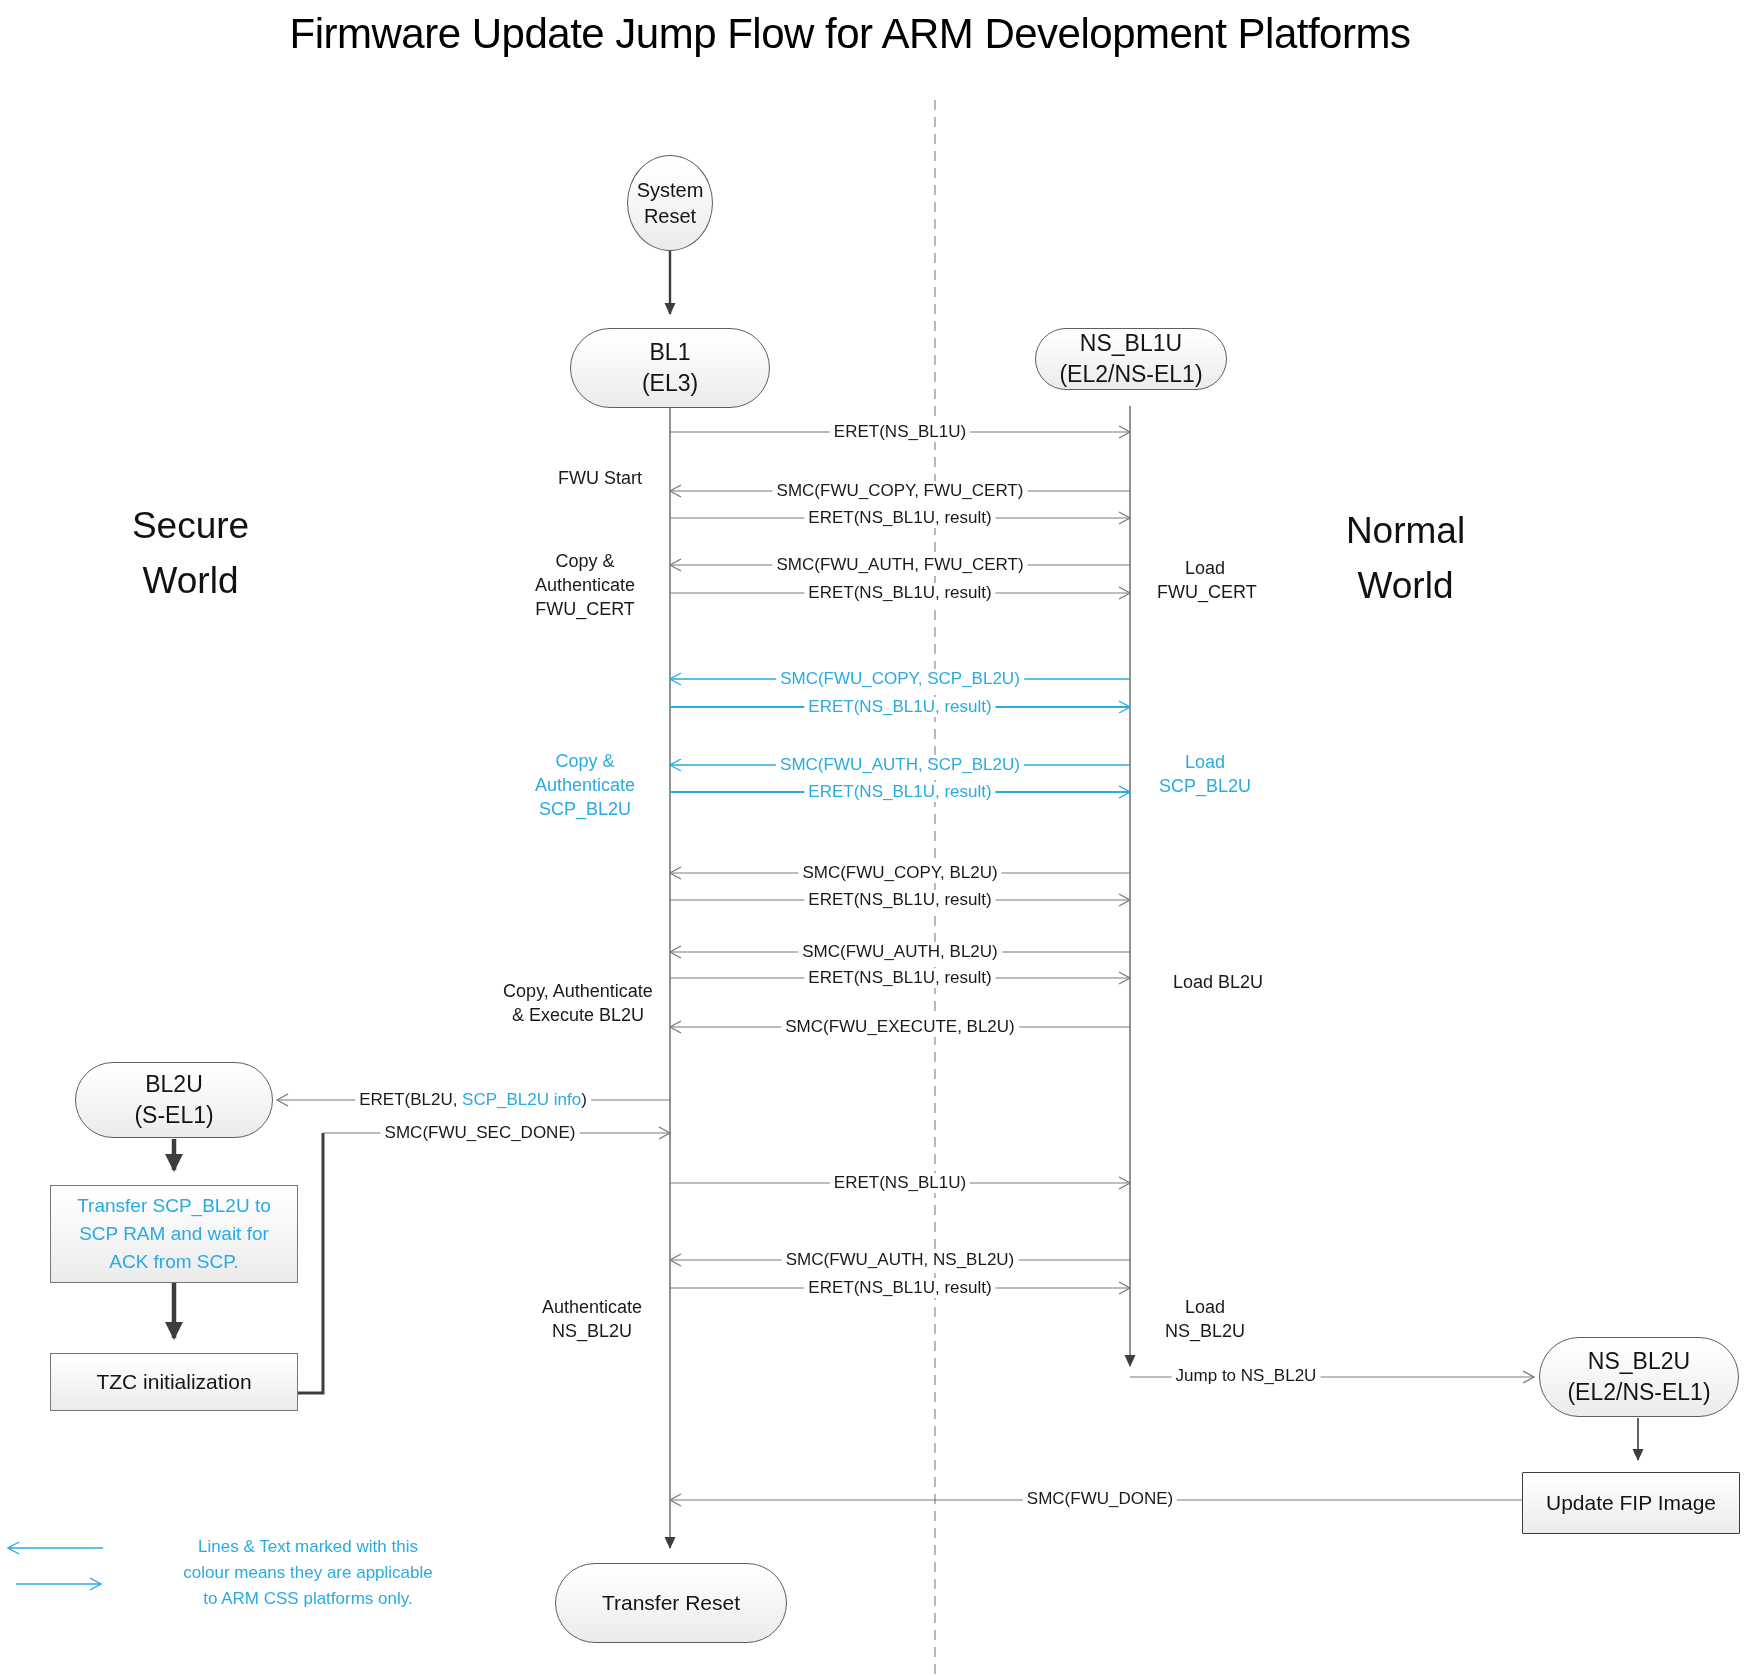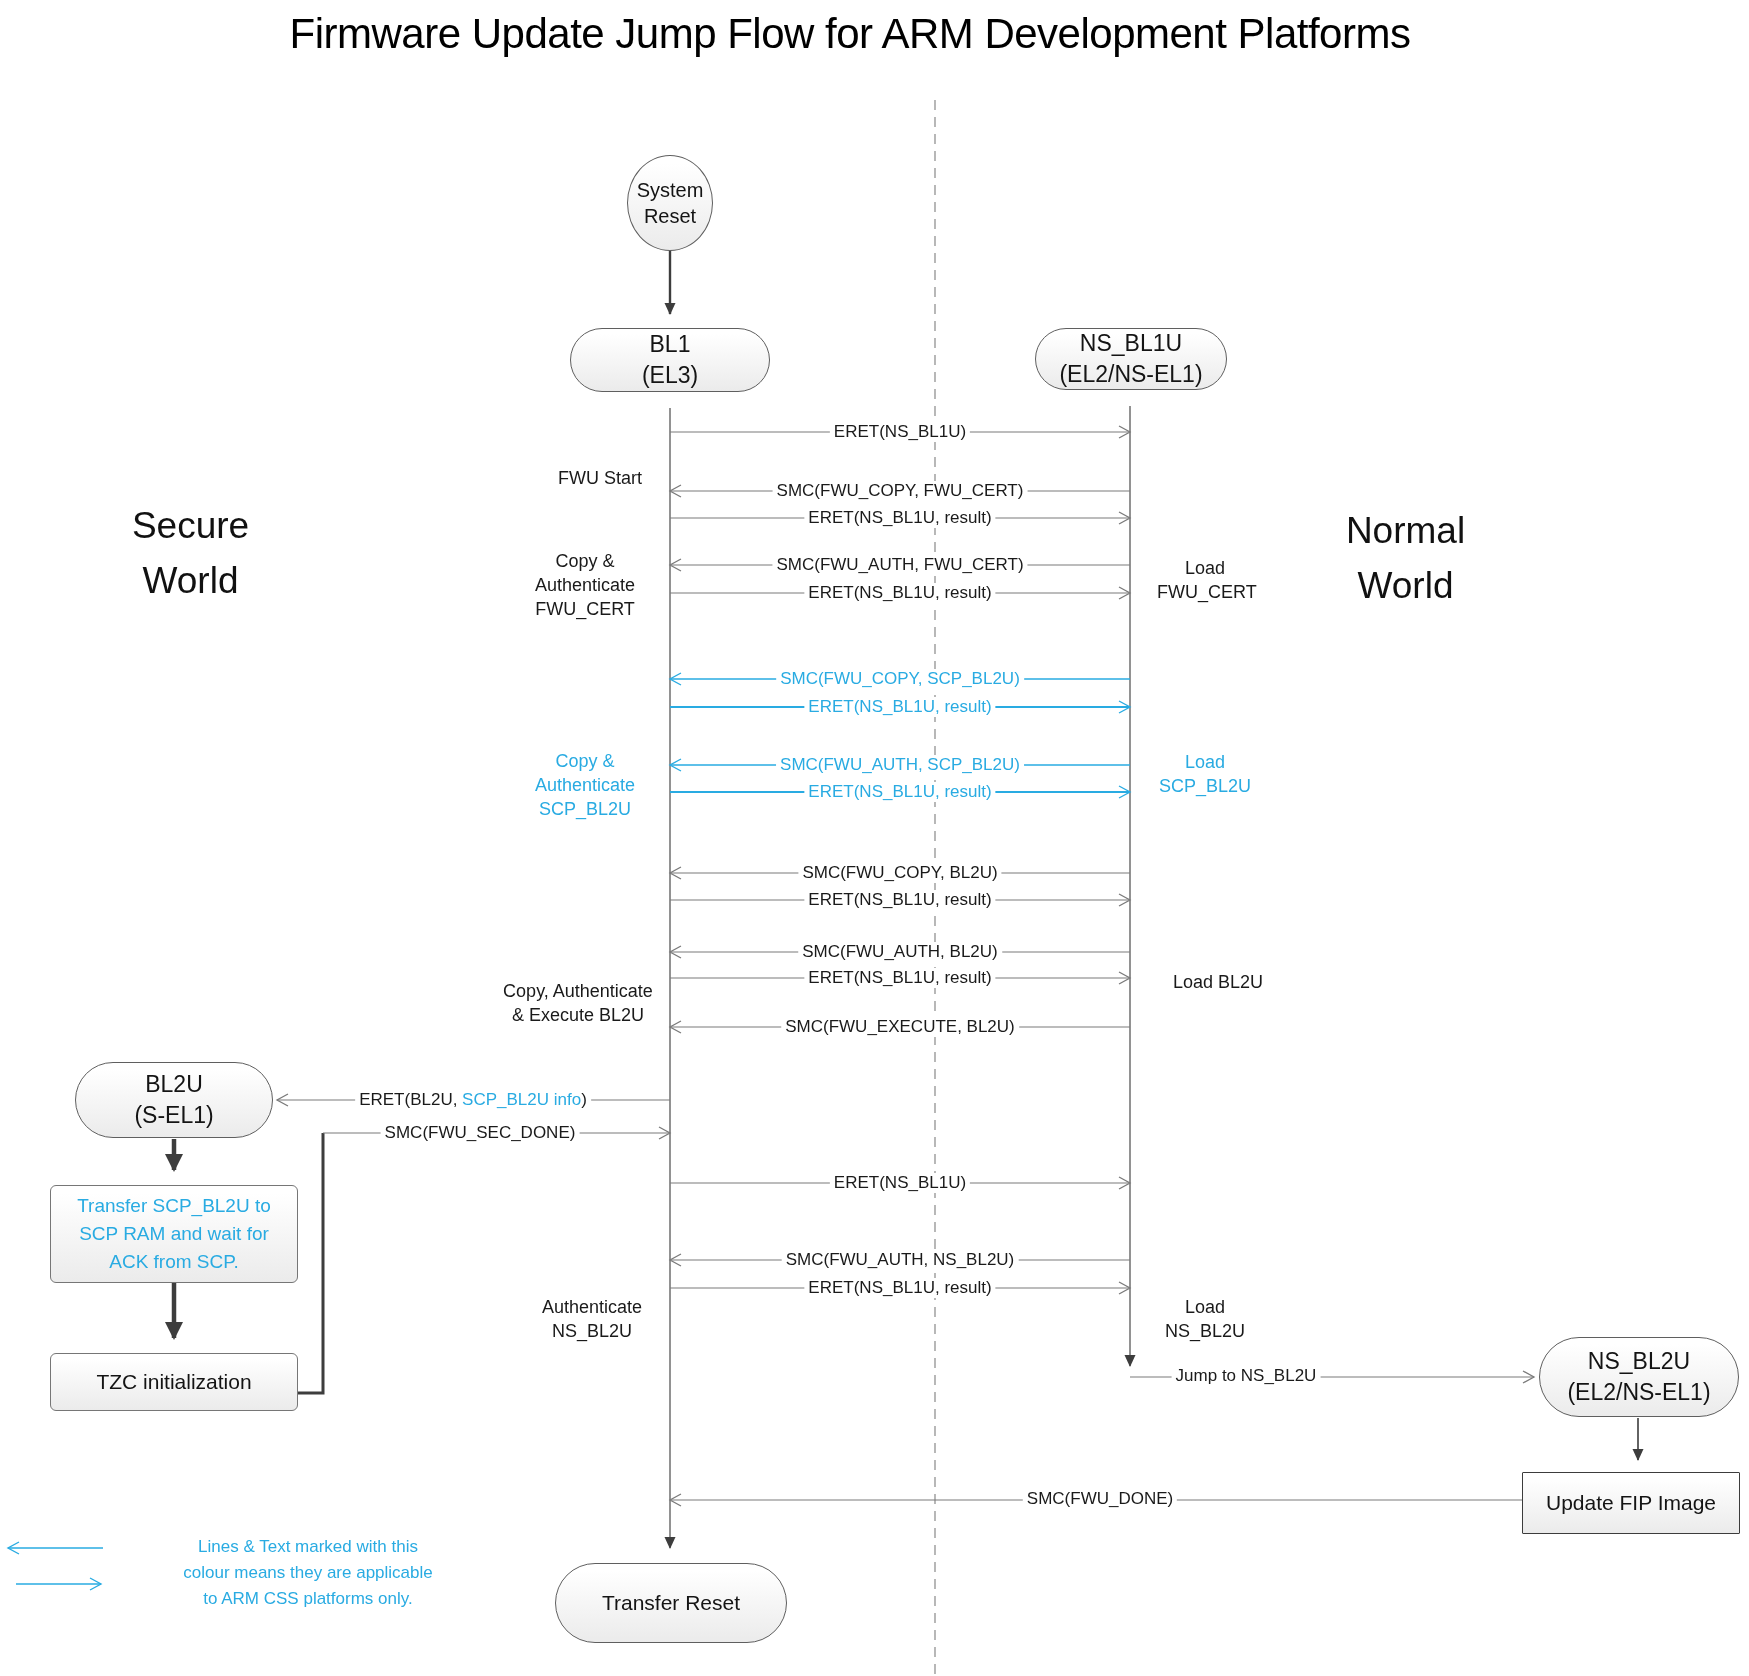--- a/index.html
+++ b/index.html
@@ -15,21 +15,21 @@
   .world{
     position:absolute;font-size:37px;color:#111;text-align:center;line-height:55px;
   }
   .node{
     position:absolute;display:flex;flex-direction:column;align-items:center;justify-content:center;
     text-align:center;background:linear-gradient(180deg,#ffffff 8%,#ebebeb 100%);
     border:1.6px solid #5f5f5f;box-sizing:border-box;
   }
   .stadium{border-radius:42px;}
   .ellipse{border-radius:50%;}
-  .rect{border-radius:6px;border-color:#767676;}
+  .rect{border-radius:0;border-color:#767676;}
   .rect-dark{border-radius:1px;border-color:#3c3c3c;}
   .node .nm,.node .lv{font-size:23px;line-height:31px;color:#141414;}
   .node .one{font-size:20px;line-height:26px;padding:0 6px;color:#141414;}
   .node .big{font-size:21px;text-align:center;}
   .msg{
     position:absolute;transform:translate(-50%,-50%);white-space:nowrap;
     font-size:17px;background:#fff;padding:0 4px;color:#1a1a1a;z-index:3;
   }
   .side{
     position:absolute;transform:translate(-50%,-50%);text-align:center;
@@ -107,21 +107,21 @@
   </svg>
 
   <div class="title">Firmware Update Jump Flow for ARM Development Platforms</div>
   <div class="world" style="left:1323px;top:503px;width:165px;">Normal World</div>
   <div class="world" style="left:108px;top:498px;width:165px;">Secure World</div>
 
   <div class="node ellipse" style="left:627px;top:155px;width:86px;height:96px;">
     <div class="one">System Reset</div>
   </div>
 
-  <div class="node stadium" style="left:570px;top:328px;width:200px;height:64px;">
+  <div class="node stadium" style="left:570px;top:328px;width:200px;height:80px;">
     <div class="nm">BL1</div>
     <div class="lv">(EL3)</div>
   </div>
 
   <div class="node stadium" style="left:1035px;top:328px;width:192px;height:62px;">
     <div class="nm">NS_BL1U</div>
     <div class="lv">(EL2/NS-EL1)</div>
   </div>
 
   <div class="node stadium" style="left:75px;top:1062px;width:198px;height:76px;">

